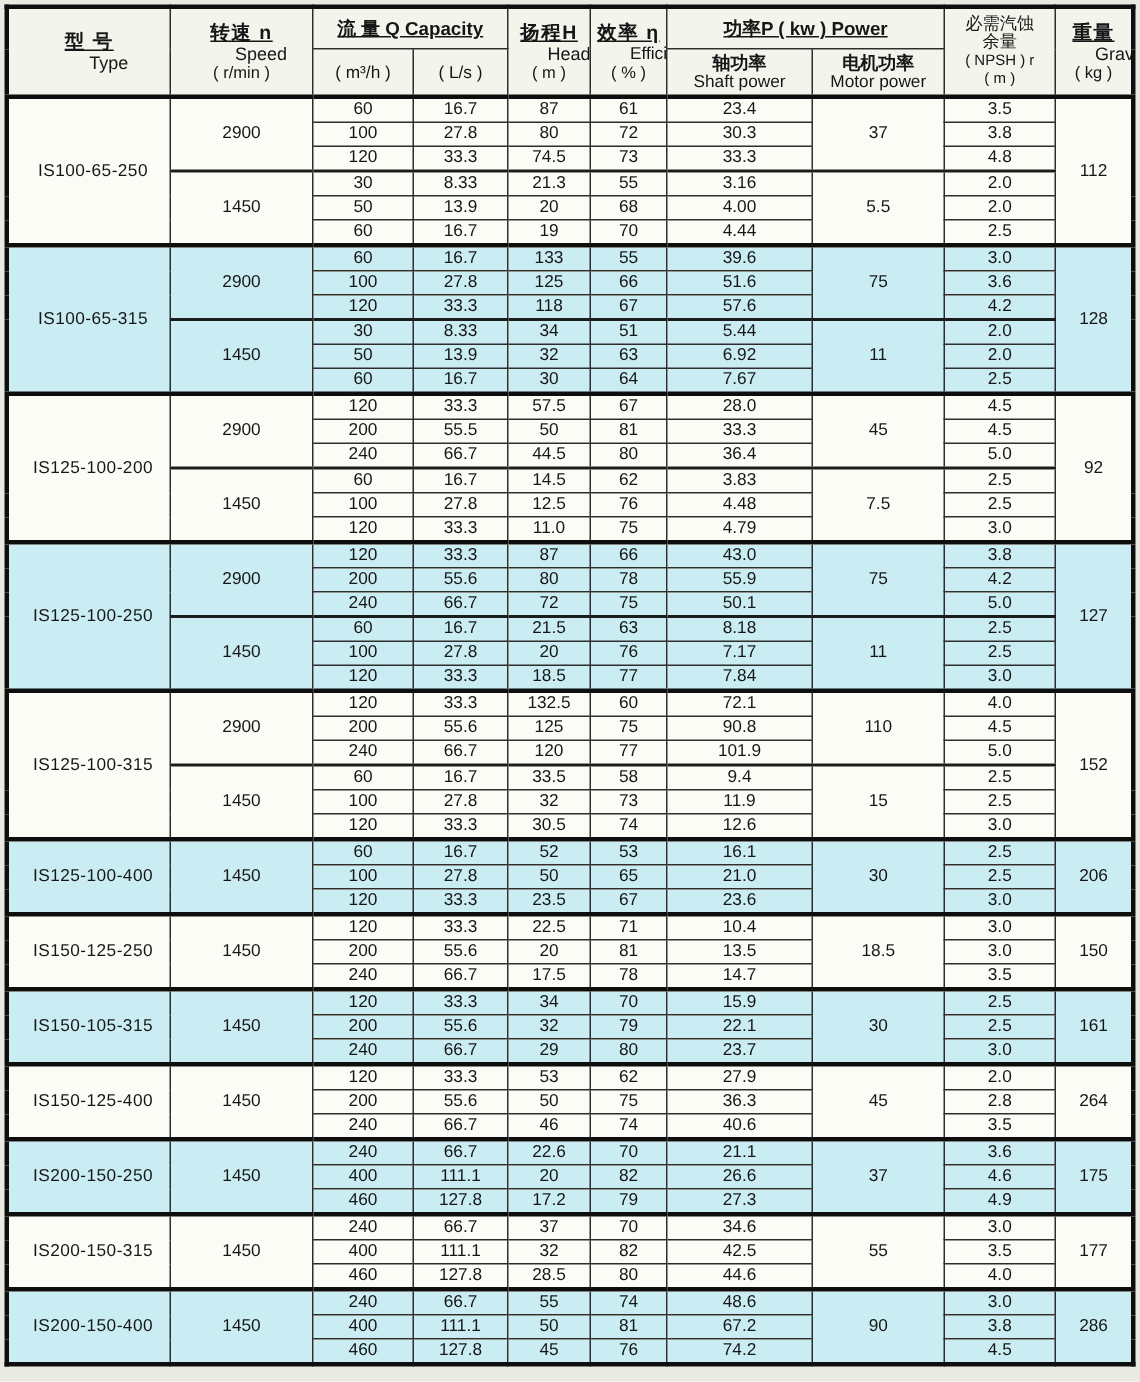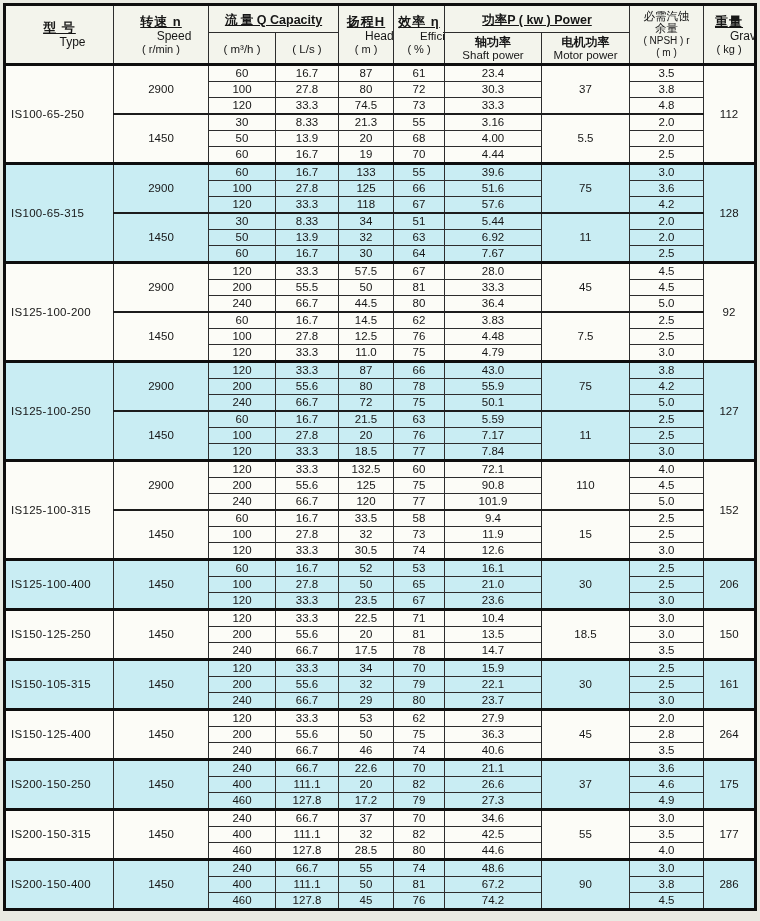--- a/index.html
+++ b/index.html
@@ -39,21 +39,21 @@
   .npsh-line{font-size:11.5px;line-height:12.5px;font-weight:normal;}
   .npsh-sub{font-size:10px;line-height:12.5px;font-weight:normal;}
   tbody td{
     font-size:11.5px;
     height:15px;
     line-height:13px;
     background:#fcfcf7;
   }
   tbody tr.shaded td{background:#c9edf3;}
   tbody td.type-cell{
-    text-align:left;
+    text-align:center;
     padding-left:5px;
     letter-spacing:.3px;
   }
   tbody tr.group-start td{border-top:3px solid #0e0e0e;}
   tbody tr.speed-start td{border-top:2.2px solid #1c1c1c;}
 </style>
 </head>
 <body>
 
 <div class="page">
@@ -316,21 +316,21 @@
           <td>75</td>
           <td>50.1</td>
           <td>5.0</td>
         </tr>
         <tr class="shaded speed-start">
           <td rowspan="3">1450</td>
           <td>60</td>
           <td>16.7</td>
           <td>21.5</td>
           <td>63</td>
-          <td>5.59</td>
+          <td>8.18</td>
           <td rowspan="3">11</td>
           <td>2.5</td>
         </tr>
         <tr class="shaded">
           <td>100</td>
           <td>27.8</td>
           <td>20</td>
           <td>76</td>
           <td>7.17</td>
           <td>2.5</td>

